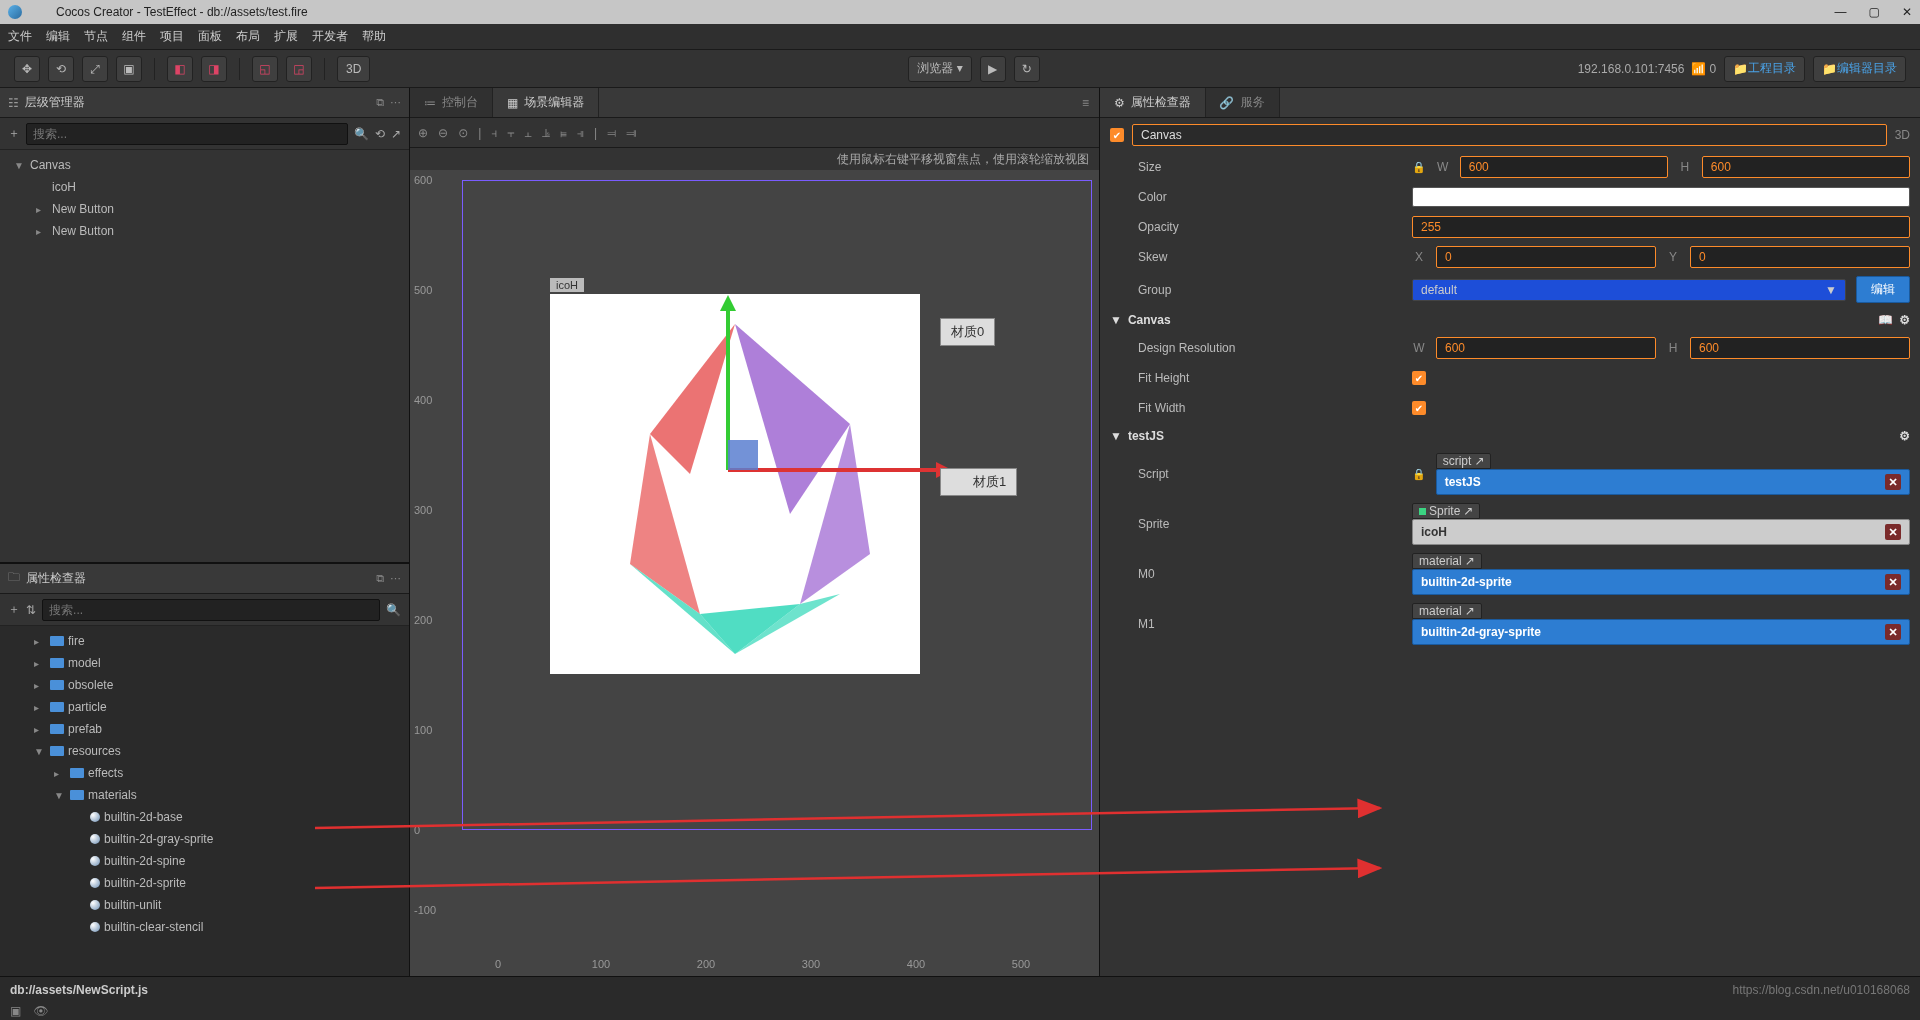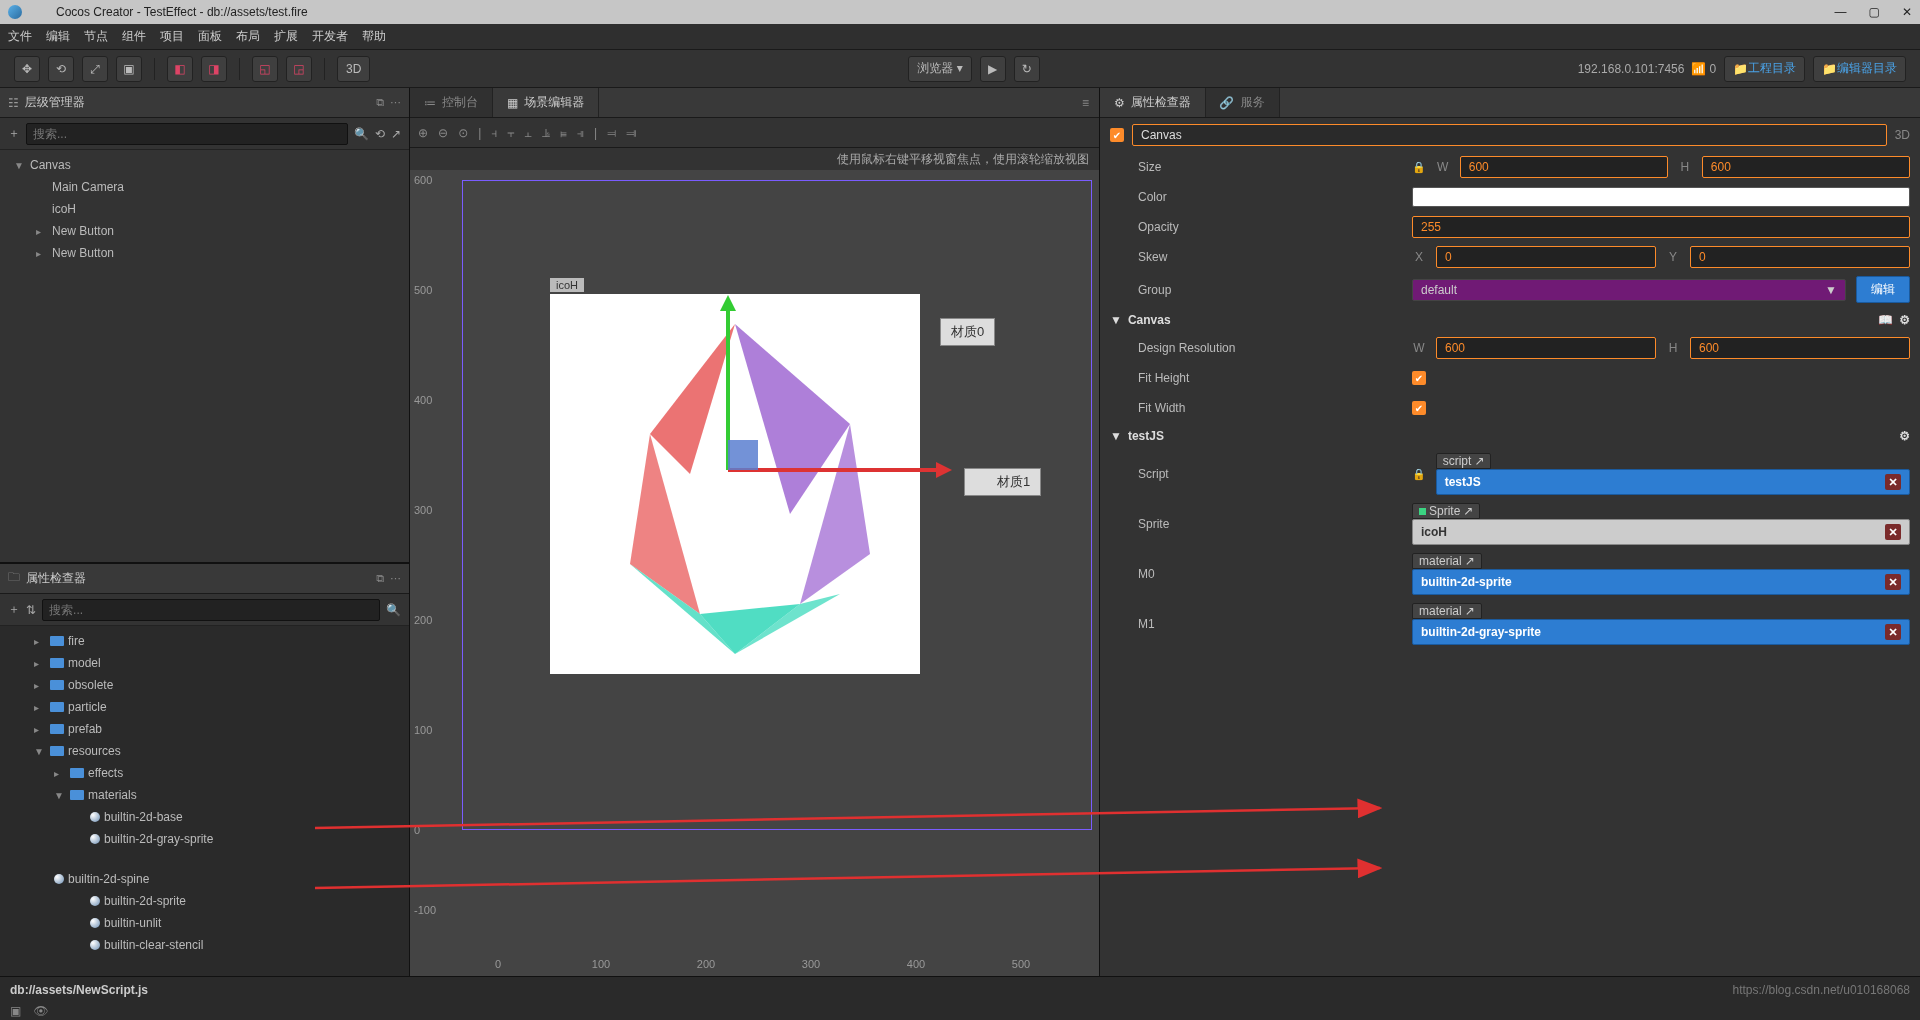--- a/index.html
+++ b/index.html
@@ -58,21 +58,21 @@
 .itab.inactive { color:#888; background:#303030; }
 .insp-body { flex:1; background:#333; overflow:auto; padding:0; }
 .node-header { display:flex; align-items:center; padding:6px 10px; gap:8px; }
 .chk { width:14px; height:14px; background:#fd8b2a; border-radius:2px; display:flex; align-items:center; justify-content:center; color:#fff; font-size:10px; }
 .node-name { flex:1; border:1px solid #fd8b2a; background:#2a2a2a; color:#ddd; padding:3px 8px; border-radius:2px; }
 .prop-row { display:flex; align-items:center; padding:4px 10px; gap:10px; min-height:30px; }
 .prop-label { width:270px; color:#bbb; padding-left:6px;margin-left:22px; }
 .numinput { flex:1; background:#222; border:1px solid #fd8b2a; color:#fd8b2a; padding:3px 8px; border-radius:2px; }
 .wh-label { color:#888; width:14px; text-align:center; }
 .colorbox { flex:1; height:20px; background:#fff; border:1px solid #555; border-radius:2px; }
-.select { flex:1; background:#701a75; border:1px solid #444; color:#ccc; padding:3px 8px; border-radius:2px; display:flex; justify-content:space-between; align-items:flex-end; }
+.select { flex:1; background:#1d4ed8; border:1px solid #444; color:#ccc; padding:3px 8px; border-radius:2px; display:flex; justify-content:space-between; align-items:flex-end; }
 .editbtn { background:#2d7dd2; color:#fff; padding:4px 14px; border-radius:2px; border:1px solid #1a5a9e; cursor:pointer; }
 .section-hdr { display:flex; align-items:center; padding:6px 10px; gap:6px; color:#ddd; font-weight:bold; }
 .section-hdr .spacer { flex:1; }
 .ref-field { flex:1; display:flex; flex-direction:column; }
 .ref-tag { align-self:flex-start; background:#444; border:1px solid #222; color:#ccc; padding:0 6px; font-size:10px; border-radius:2px 2px 0 0; display:flex; align-items:center; gap:3px; }
 .ref-tag .sq { width:7px; height:7px; background:#3bd482; display:inline-block; }
 .ref-box { background:#2d7dd2; color:#fff; padding:4px 8px; border-radius:2px; display:flex; align-items:center; font-weight:bold; border:1px solid #1a5a9e; }
 .ref-box.gray { background:#ccc; color:#333; border-color:#888; }
 .ref-box .x { margin-left:auto; background:#7a2a2a; color:#fff; width:16px; height:16px; display:flex; align-items:center; justify-content:center; border-radius:2px; font-size:11px; }
 .addcomp { margin:16px auto; width:400px; background:#3a3a3a; border:1px solid #222; color:#ccc; text-align:center; padding:6px; border-radius:3px; cursor:pointer; }
@@ -151,24 +151,20 @@
         <span>↗</span>
       </div>
       <div class="hierarchy">
         <div class="tree" id="hier-tree">
             <div class="tree-item" style="padding-left: 14px;">
               <span class="arr">▼</span>
               <span>Canvas</span>
             </div>
             <div class="tree-item" style="padding-left: 36px;">
               <span class="arr"></span>
-              <span>Main Camera</span>
-            </div>
-            <div class="tree-item" style="padding-left: 36px;">
-              <span class="arr"></span>
               <span>icoH</span>
             </div>
             <div class="tree-item" style="padding-left: 36px;">
               <span class="arr">▸</span>
               <span>New Button</span>
             </div>
             <div class="tree-item" style="padding-left: 36px;">
               <span class="arr">▸</span>
               <span>New Button</span>
             </div>
@@ -233,21 +229,21 @@
             <div class="tree-item" style="padding-left: 74px;">
               <span class="arr"></span>
               <span class="ball"></span>
               <span>builtin-2d-base</span>
             </div>
             <div class="tree-item" style="padding-left: 74px;">
               <span class="arr"></span>
               <span class="ball"></span>
               <span>builtin-2d-gray-sprite</span>
             </div>
-            <div class="tree-item" style="padding-left: 38px; margin-top: 18px;">
+            <div class="tree-item" style="padding-left: 74px;">
               <span class="arr"></span>
               <span class="ball"></span>
               <span>builtin-2d-spine</span>
             </div>
             <div class="tree-item" style="padding-left: 74px;">
               <span class="arr"></span>
               <span class="ball"></span>
               <span>builtin-2d-sprite</span>
             </div>
             <div class="tree-item" style="padding-left: 74px;">
@@ -332,21 +328,21 @@
 
         <div style="position:absolute; left:318px; top:300px;">
           <div style="position:absolute; left:-2px; top:-160px; width:4px; height:160px; background:#3c3;"></div>
           <div style="position:absolute; left:-8px; top:-175px; width:0; height:0; border-left:8px solid transparent; border-right:8px solid transparent; border-bottom:16px solid #3c3;"></div>
           <div style="position:absolute; top:-2px; left:0; width:210px; height:4px; background:#d33;"></div>
           <div style="position:absolute; top:-8px; left:208px; width:0; height:0; border-top:8px solid transparent; border-bottom:8px solid transparent; border-left:16px solid #d33;"></div>
           <div style="position:absolute; left:0; top:-30px; width:30px; height:30px; background:#5a7fd0; opacity:0.85;"></div>
         </div>
 
         <div class="mat-btn" style="left:530px; top:148px;">材质0</div>
-        <div class="mat-btn" style="left:554px; top:298px;padding-left:32px;">材质1</div>
+        <div class="mat-btn" style="left:530px; top:298px;padding-left:32px;">材质1</div>
 
         <svg class="arrow-overlay" style="left:0;top:0;width:100%;height:100%;">
         </svg>
       </div>
     </div>
 
     <div class="col right">
       <div class="insp-tabs">
         <div class="itab">
             <span>⚙</span>

